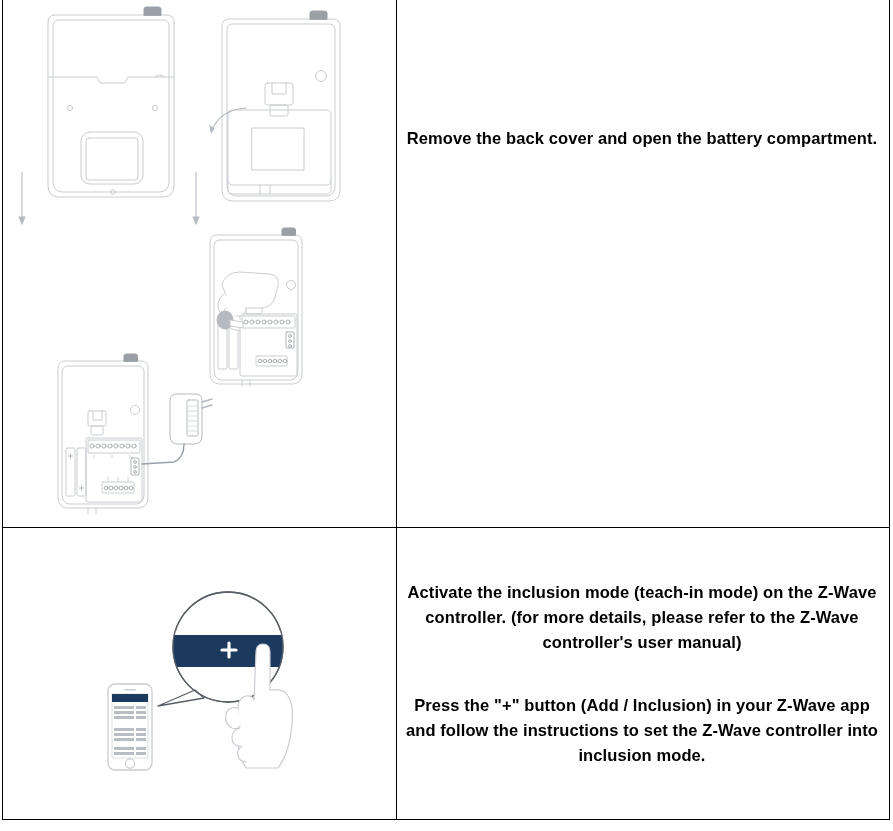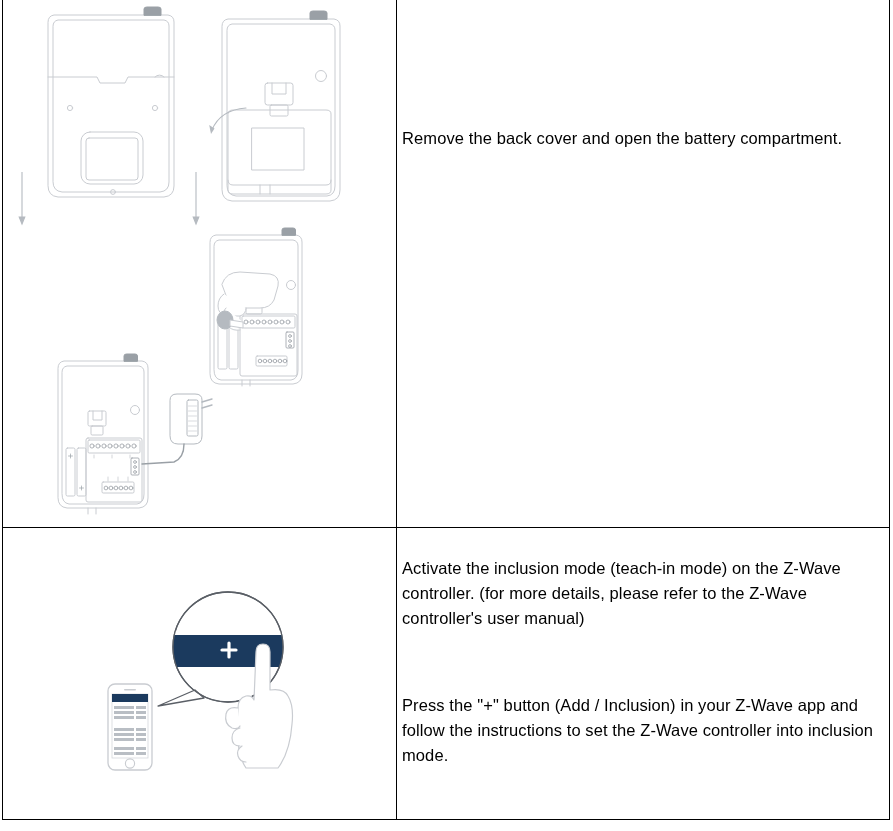--- a/index.html
+++ b/index.html
@@ -63,25 +63,25 @@
   .txt {
     position: absolute;
     color: #000;
     font-size: 16.5px;
     line-height: 25px;
     text-align: justify;
     text-justify: inter-word;
     letter-spacing: 0.1px;
   }
   .txt p { margin: 0; }
-  .txt p.last { text-align: left; }
+  .txt p.last { text-align: center; font-weight: bold; }
 
   #text-step1 { left: 402px; top: 126px; width: 480px; }
   #text-step2 { left: 402px; top: 355px; width: 478px; }
-  #text-step3 { left: 402px; top: 556px; width: 480px; }
+  #text-step3 { left: 402px; top: 580px; width: 480px; }
   #text-step4 { left: 402px; top: 693px; width: 480px; }
 
   
   .illus { position: absolute; }
   #illus-back-cover  { left: 18px;  top: 4px;   width: 190px; height: 230px; }
   #illus-open-batt   { left: 200px; top: 4px;   width: 185px; height: 230px; }
   #illus-contact     { left: 196px; top: 228px; width: 185px; height: 180px; }
   #illus-power       { left: 50px;  top: 358px; width: 185px; height: 170px; }
   #illus-inclusion   { left: 100px; top: 578px; width: 240px; height: 200px; }
 

